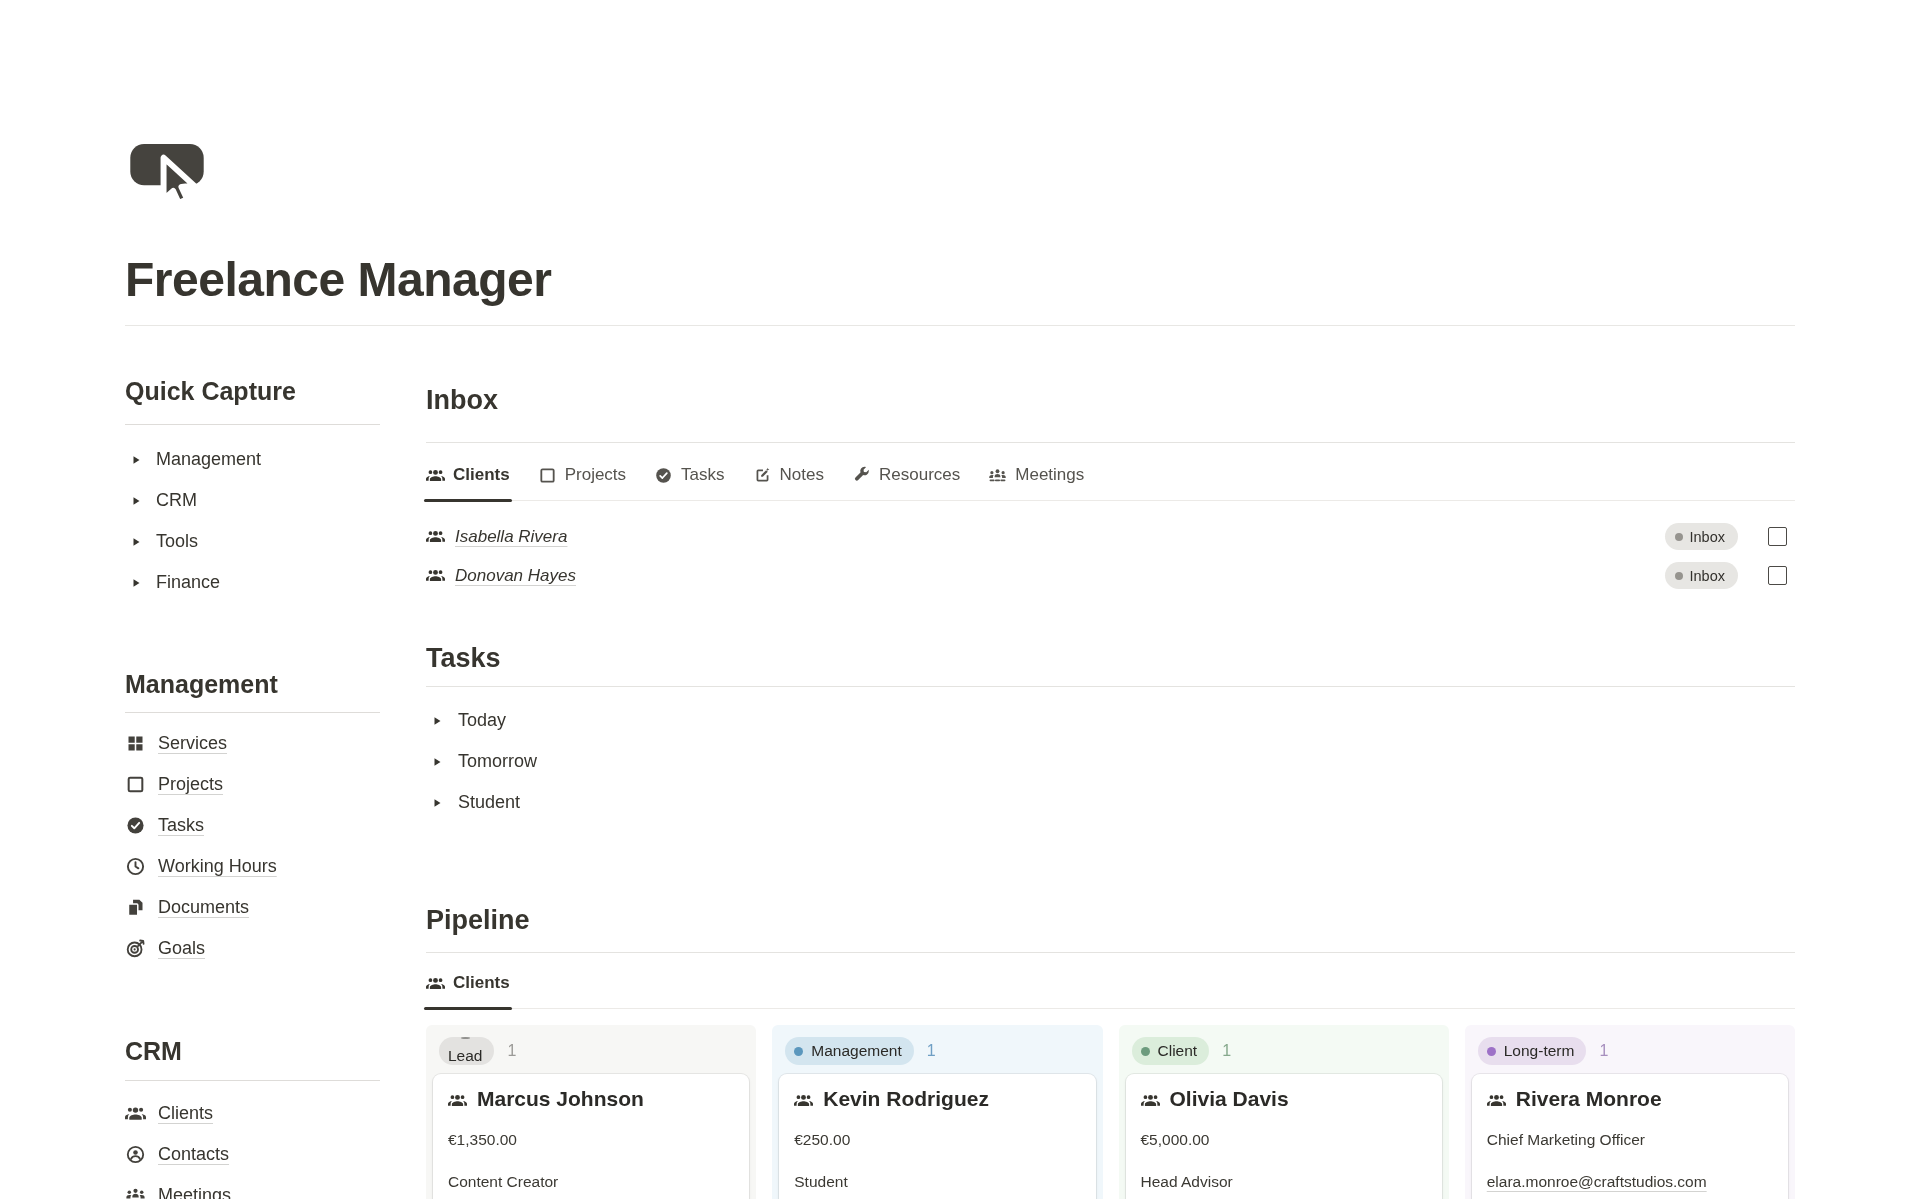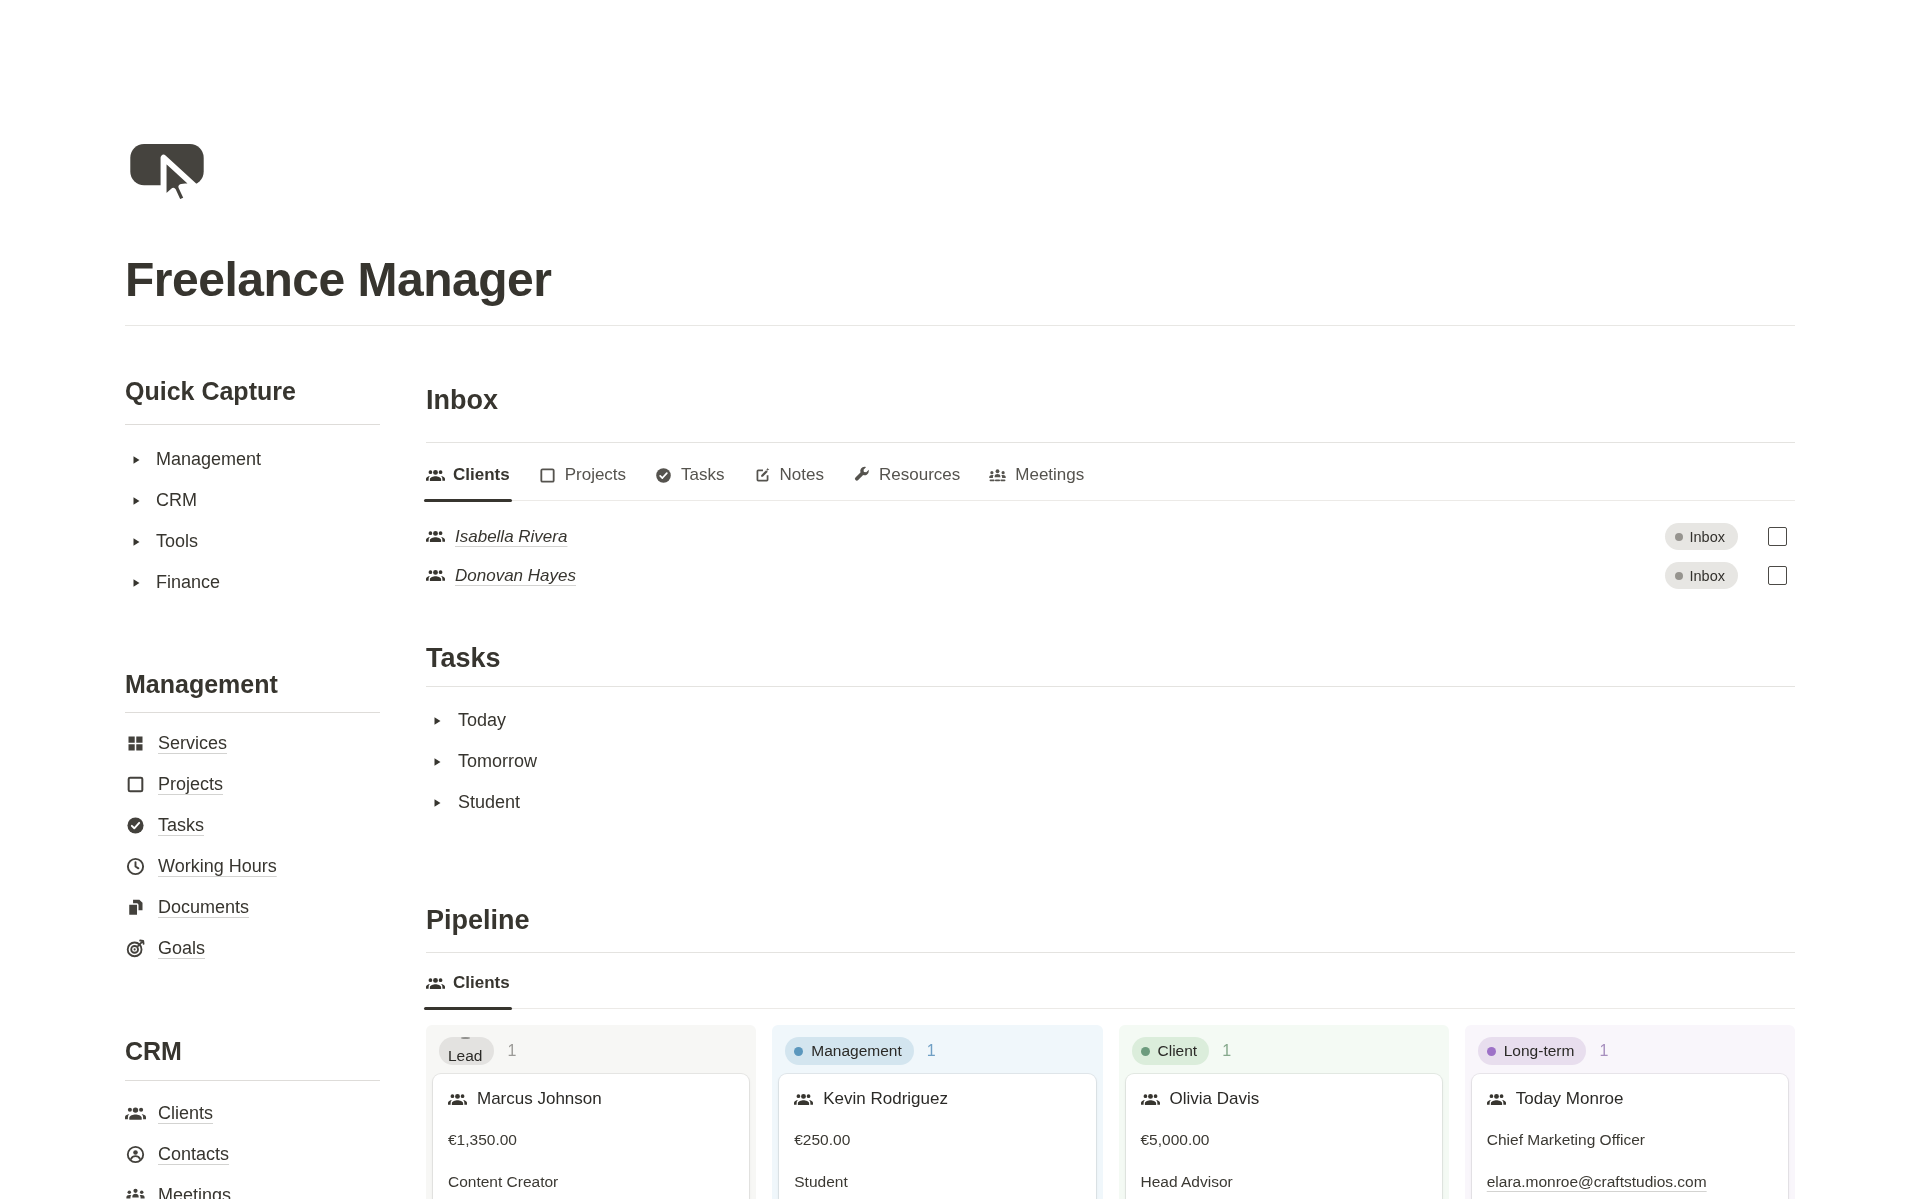--- a/index.html
+++ b/index.html
@@ -75,21 +75,21 @@
   
   .kanban { margin-top:16px; display:grid; grid-template-columns:repeat(4,1fr); gap:16px; }
   .kcol { border-radius:6px; padding:7px; height:262px; }
   .kcol-head { display:flex; align-items:center; gap:13px; padding:5px 6px 9px 6px; }
   .status-pill { display:inline-flex; align-items:center; gap:8px; height:28px; padding:0 12px 0 9px;
                  border-radius:14px; font-size:15.5px; font-weight:500; color:#2b2a27; }
   .status-dot { width:9px; height:9px; border-radius:50%; }
   .kcount { font-size:16px; }
   .kcard { background:#fff; border-radius:8px; padding:14px 15px; height:230px; cursor:pointer;
            box-shadow:0 0 0 1px rgba(15,15,15,0.07), 0 2px 4px rgba(15,15,15,0.06); }
-  .kcard-name { display:flex; align-items:center; gap:10px; font-size:17px; line-height:22px; font-weight:400; color:#2b2a27; }
+  .kcard-name { display:flex; align-items:flex-end; gap:10px; font-size:21px; line-height:22px; font-weight:700; color:#2b2a27; }
   .kcard-ic { width:19px; height:19px; color:#37352f; flex:none; }
   .kcard-line { margin-top:20px; font-size:15.5px; line-height:20px; color:#3b3933; }
   .kcard-line + .kcard-line { margin-top:22px; }
   .email-link { cursor:pointer; }
 </style>
 </head>
 <body>
 
 <svg width="0" height="0" style="position:absolute" aria-hidden="true">
   <defs>
@@ -441,21 +441,21 @@
               <span class="status-dot" style="background-color: rgb(157, 113, 199);"></span>
               <span>Long-term</span>
             </span>
             <span class="kcount" style="color: rgb(167, 143, 190);">1</span>
           </div>
           <div class="kcard">
             <div class="kcard-name">
               <svg class="kcard-ic">
                   <use href="#sym-people"></use>
                 </svg>
-              <span>Today Monroe</span>
+              <span>Rivera Monroe</span>
             </div>
             <div class="kcard-line">Chief Marketing Officer</div>
             <div class="kcard-line underlined email-link">elara.monroe@craftstudios.com</div>
           </div>
         </div>
 
       </div>
     </main>
   </div>
 </div>

